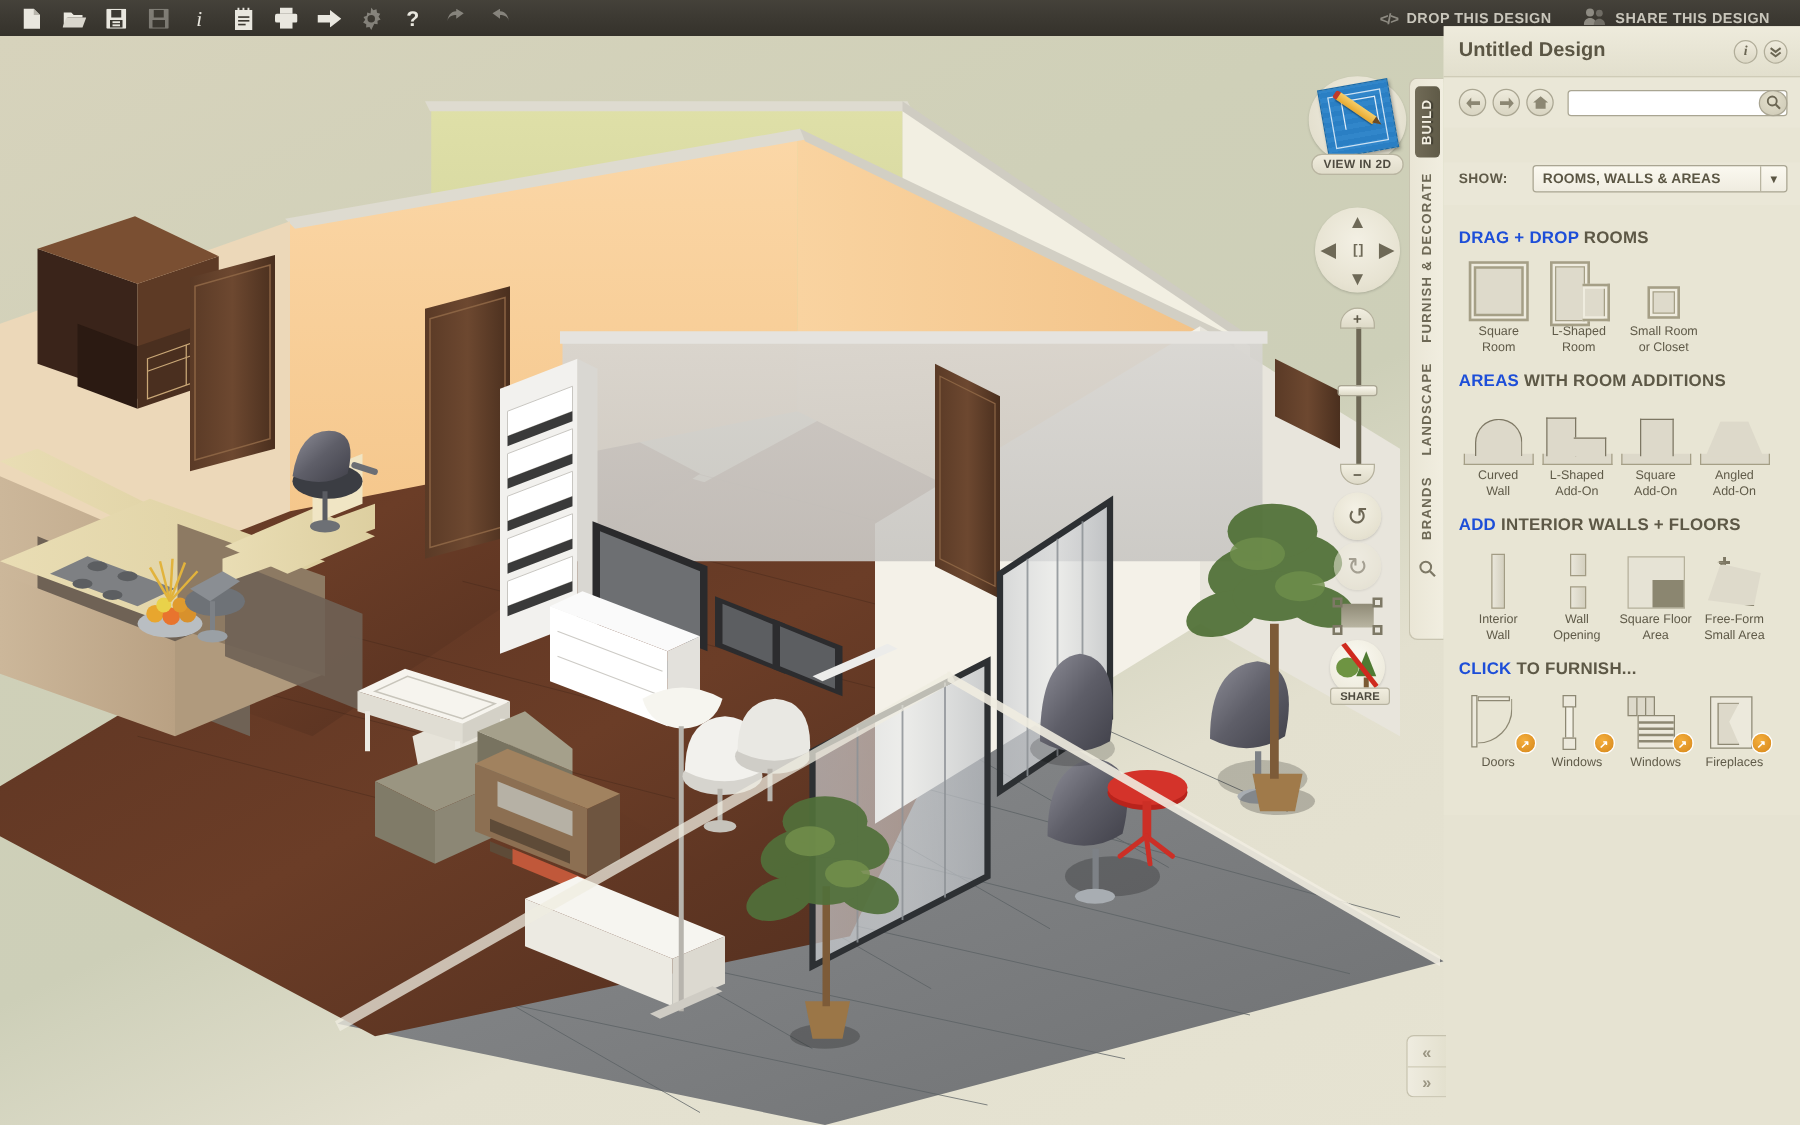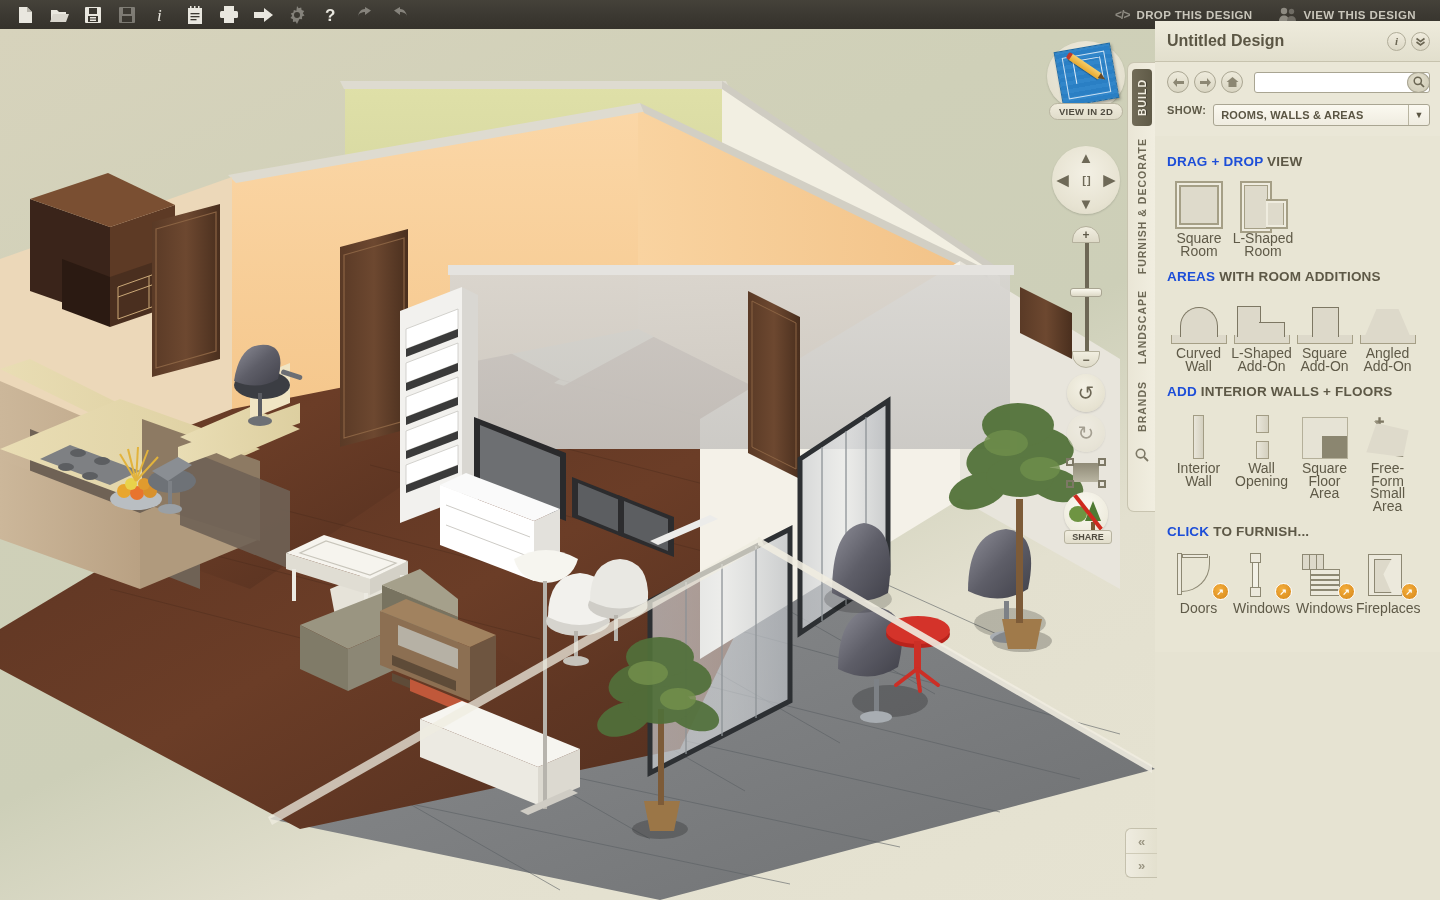--- a/index.html
+++ b/index.html
@@ -56,21 +56,21 @@
 
   
   .canvas {
     position: absolute; left: 0; top: 29px; width: 1155px; height: 871px;
     overflow: hidden;
     background: linear-gradient(155deg, #d7d3bc 0%, #cfd0b8 35%, #cdcfb8 55%, #e3e0cf 72%, #e6e3d2 100%);
   }
   .scene { position:absolute; left:0; top:0; width:1155px; height:871px; }
 
   
-  .viewctl { position: absolute; right: 26px; top: 12px; width: 86px; }
+  .viewctl { position: absolute; right: 26px; top: 32px; width: 86px; }
   .v2d-btn {
     width: 78px; height: 70px; margin: 0 auto; position: relative;
     background: radial-gradient(circle at 50% 42%, #f2efe3 0%, #e4e0cf 70%, #d8d4c0 100%);
     border-radius: 50%; box-shadow: 0 1px 2px rgba(0,0,0,.18);
     cursor: pointer;
   }
   .v2d-plan {
     position: absolute; left: 11px; top: 6px; width: 57px; height: 56px;
     background: repeating-linear-gradient(0deg,#2a7fc4 0 4px,#3186ca 4px 8px),
                 linear-gradient(#2f82c6,#2f82c6);
@@ -219,40 +219,40 @@
   .searchbox {
     margin-left: 6px; flex: 1; height: 21px; position: relative;
     background: #fff; border:1px solid #a9a592; border-radius: 3px;
   }
   .searchbox input { width: 100%; height: 100%; border:0; outline:0; background:transparent; font-size:11px; padding:0 24px 0 5px; font-family:"Liberation Sans",sans-serif;}
   .search-go {
     position:absolute; right:-1px; top:-1px; width:23px;height:21px; border-radius:50%;
     background: radial-gradient(circle at 45% 35%, #e4e0cd, #ccc8b4); border:1px solid #a9a592;
     display:flex;align-items:center;justify-content:center;color:#6b6653;font-size:11px;cursor:pointer;
   }
-  .showrow { display:flex; padding: 2px 10px 10px 12px; gap: 7px; background:#eae7d7;}
+  .showrow { display:flex; align-items:center; padding: 2px 10px 10px 12px; gap: 20px; background:#eae7d7;margin-top:28px;}
   .showlab { font-size: 11px; font-weight: bold; color: #5e5947; letter-spacing:.3px;}
   .showsel {
     flex: 1; height: 22px; background: linear-gradient(180deg,#fbf9f0,#efece0);
     border: 1px solid #a9a592; border-radius: 3px;
     display:flex; align-items:center; cursor:pointer;
   }
   .showsel span { flex:1; padding-left:7px; font-size:11px; font-weight:bold; color:#5a5543; letter-spacing:.2px;}
   .showsel i {
     width: 21px; height:20px; border-left:1px solid #b9b5a1;
     display:flex;align-items:center;justify-content:center;color:#5a5543;font-size:9px;font-style:normal;
   }
 
   .panel-body { padding: 6px 12px 0 12px; }
   .sec-title { margin: 12px 0 6px; font-size: 13.5px; font-weight: bold; letter-spacing: .2px; color: #5d5846; }
   .sec-title .hl { color: #1d4ed8; }
   .grid { display: flex; }
   .cell { text-align: center; cursor: pointer; }
   .cell .art { height: 54px; display:flex; align-items:flex-end; justify-content:center; position:relative;}
-  .cell .cap { font-size: 14px; color: #5f5a48; line-height: 12.5px; margin-top: 3px; }
+  .cell .cap { font-size: 10px; color: #5f5a48; line-height: 12.5px; margin-top: 3px; }
 
   
   .sq-room { width: 48px; height: 48px; border:2px solid #a59f86; background:#dedacb; box-shadow: inset 0 0 0 2px #efecdf, inset 0 0 0 4px #a59f86;}
   .l-room { width: 46px; height: 48px; position:relative; }
   .l-room::before{content:"";position:absolute;left:0;top:0;width:28px;height:48px;border:2px solid #a59f86;background:#dedacb;box-shadow: inset 0 0 0 2px #efecdf, inset 0 0 0 3px #a59f86;}
   .l-room::after{content:"";position:absolute;left:26px;bottom:0;width:20px;height:26px;border:2px solid #a59f86;border-left:none;background:#dedacb;box-shadow: inset 0 0 0 2px #efecdf, inset -3px 0 0 0 #a59f86;}
   .sm-room { width: 26px; height: 26px; border:2px solid #a59f86; background:#dedacb; box-shadow: inset 0 0 0 2px #efecdf, inset 0 0 0 3px #a59f86; margin-bottom:2px;}
 
   .addon { width: 56px; height: 40px; position: relative; }
   .addon .base { position:absolute; left:0; bottom:0; width:56px; height:9px; border:1.5px solid #a59f86; border-top:none; background:#ddd9ca;}
@@ -405,21 +405,21 @@
       </div>
       <div class="tb-link">
         <span>
           <svg width="18" height="14" viewBox="0 0 18 14">
               <circle cx="5" cy="4" r="3.2" fill="#8e8b82"></circle>
               <path d="M0 14c0-3.6 2.2-5.6 5-5.6S10 10.4 10 14z" fill="#8e8b82"></path>
               <circle cx="12.5" cy="4.5" r="2.7" fill="#6f6c64"></circle>
               <path d="M8 14c0-3.2 2-5 4.5-5S17 10.8 17 14z" fill="#6f6c64"></path>
             </svg>
         </span>
-        <span>VIEW THIS DESIGN</span>
+        <span>SHARE THIS DESIGN</span>
       </div>
     </div>
   </div>
 
   <div class="tabstrip">
     <div class="tabwrap">
       <div class="doc-tab">MARINA</div>
       <div class="addtab">+</div>
     </div>
   </div>
@@ -842,36 +842,43 @@
       <div class="showlab">SHOW:</div>
       <div class="showsel">
         <span>ROOMS, WALLS &amp; AREAS</span>
         <i>▼</i>
       </div>
     </div>
 
     <div class="panel-body">
 
       <div class="sec-title">
-        <span class="hl">DRAG + DROP</span><span> VIEW</span>
+        <span class="hl">DRAG + DROP</span><span> ROOMS</span>
       </div>
       <div class="grid">
         <div class="cell" style="width:64px">
           <div class="art">
               <div class="sq-room"></div>
             </div>
           <div class="cap" style="white-space:pre-line">Square
 Room</div>
         </div>
         <div class="cell" style="width:64px">
           <div class="art">
               <div class="l-room"></div>
             </div>
           <div class="cap" style="white-space:pre-line">L-Shaped
 Room</div>
+        </div>
+        <div class="cell" style="width:72px">
+          <div class="art">
+              <div class="sm-room"></div>
+            </div>
+          <div class="cap" style="white-space:pre-line">Small Room
+or Closet</div>
         </div>
       </div>
 
       <div class="sec-title">
         <span class="hl">AREAS</span><span> WITH ROOM ADDITIONS</span>
       </div>
       <div class="grid">
         <div class="cell" style="width:63px">
           <div class="art">
             <div class="addon">

